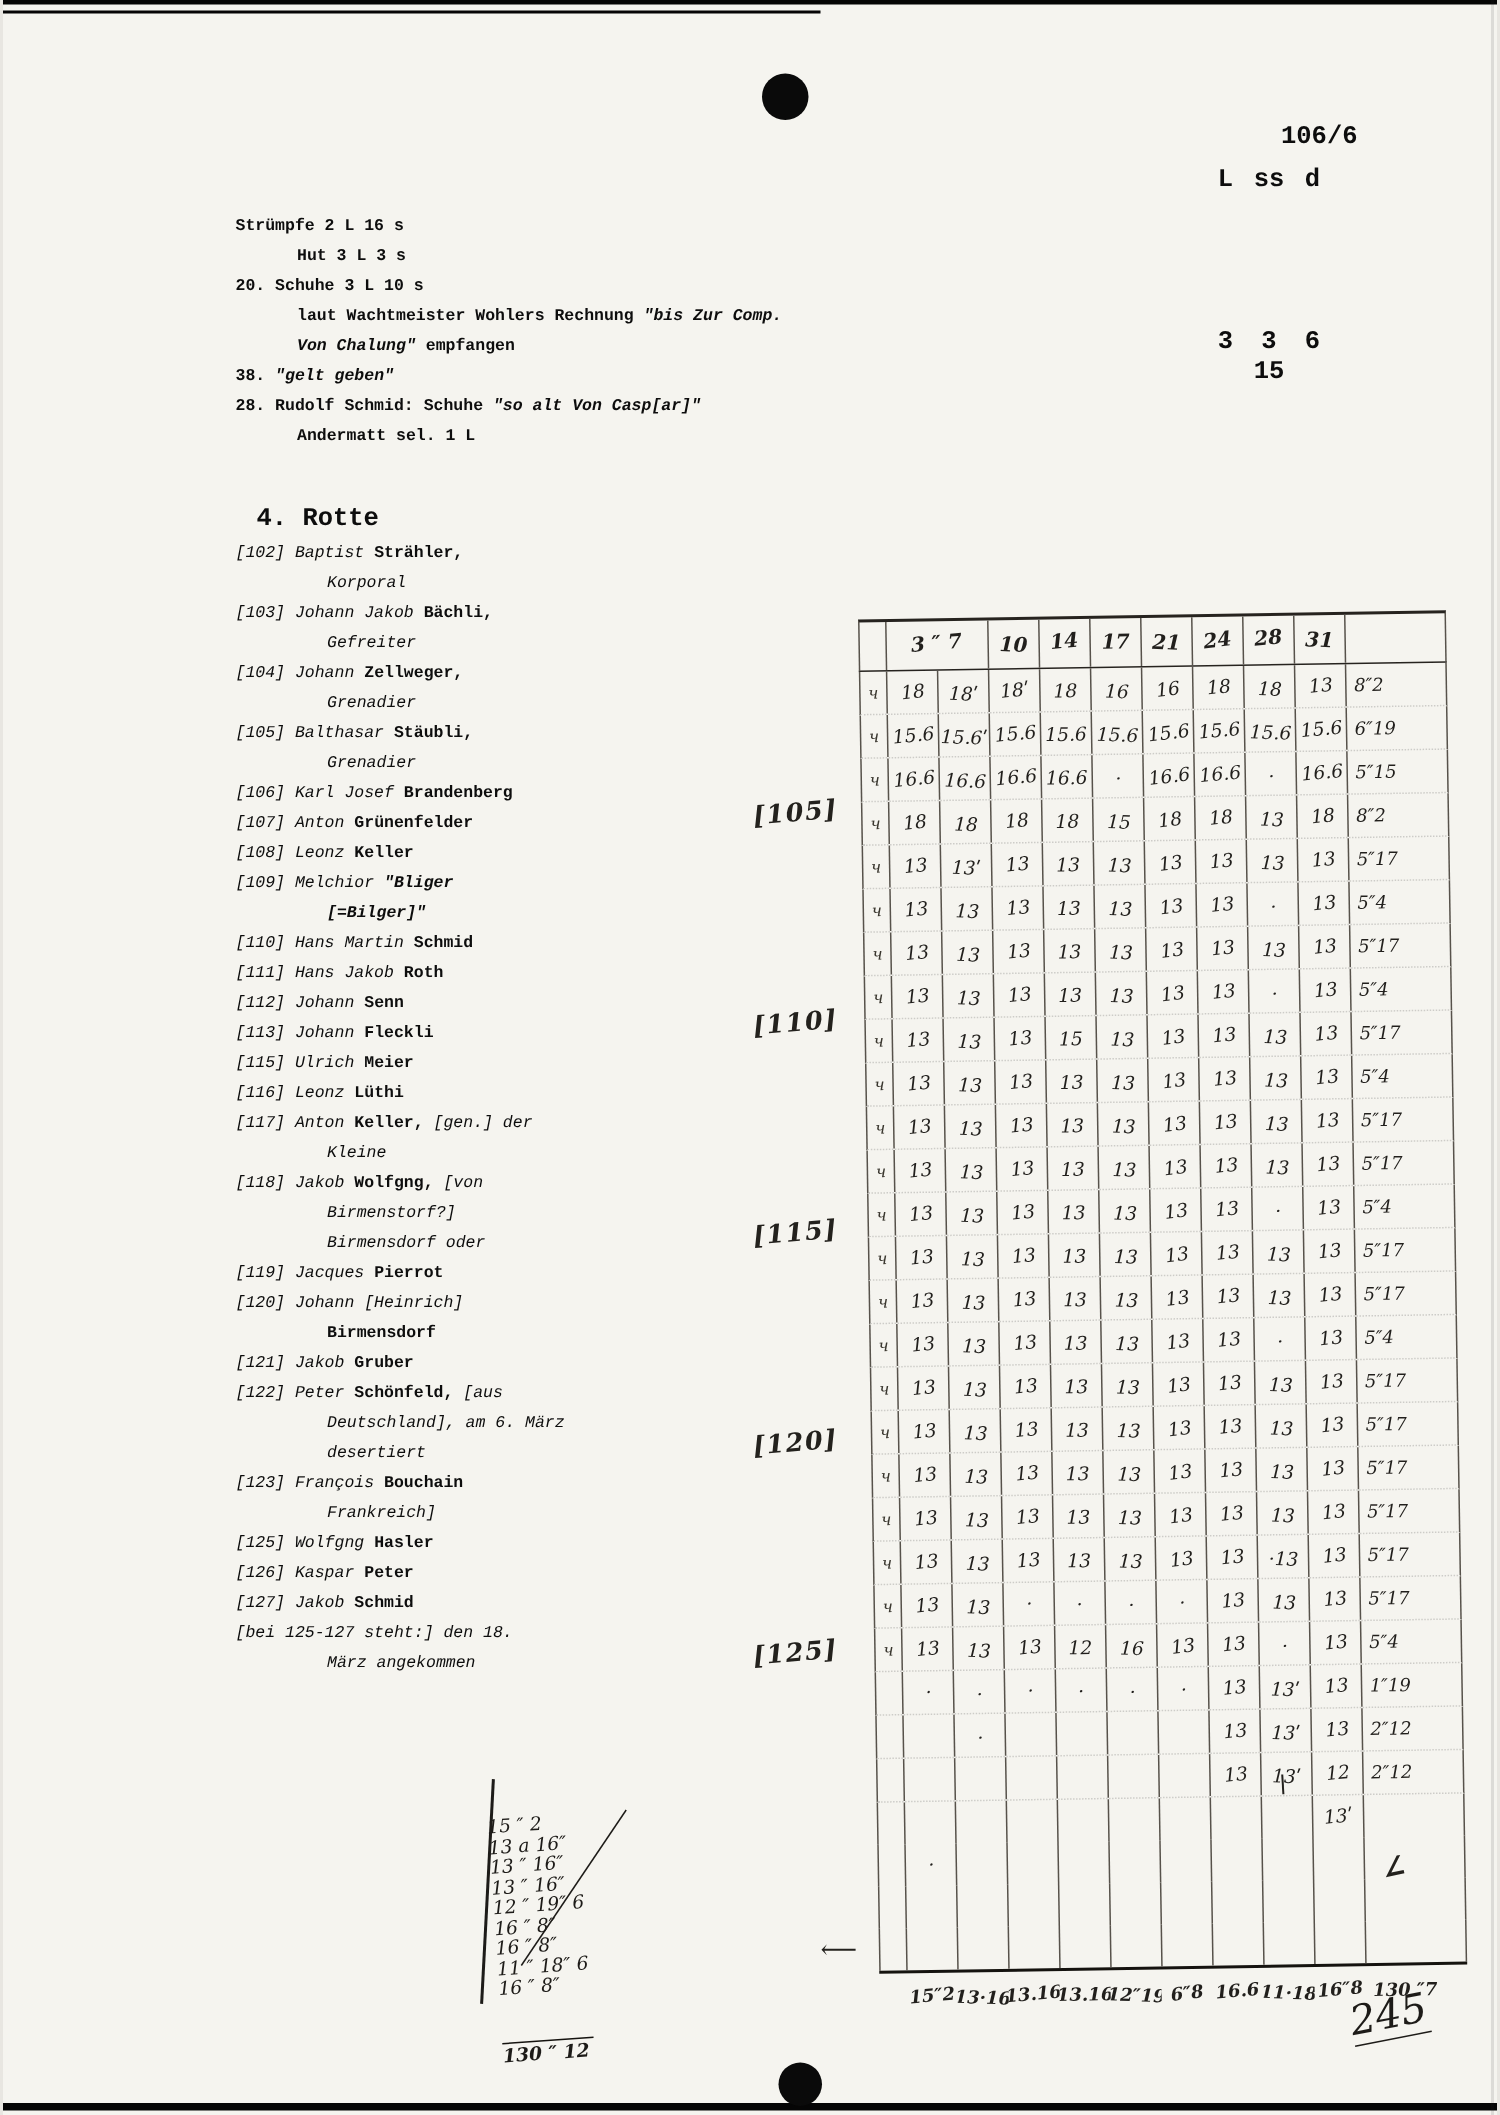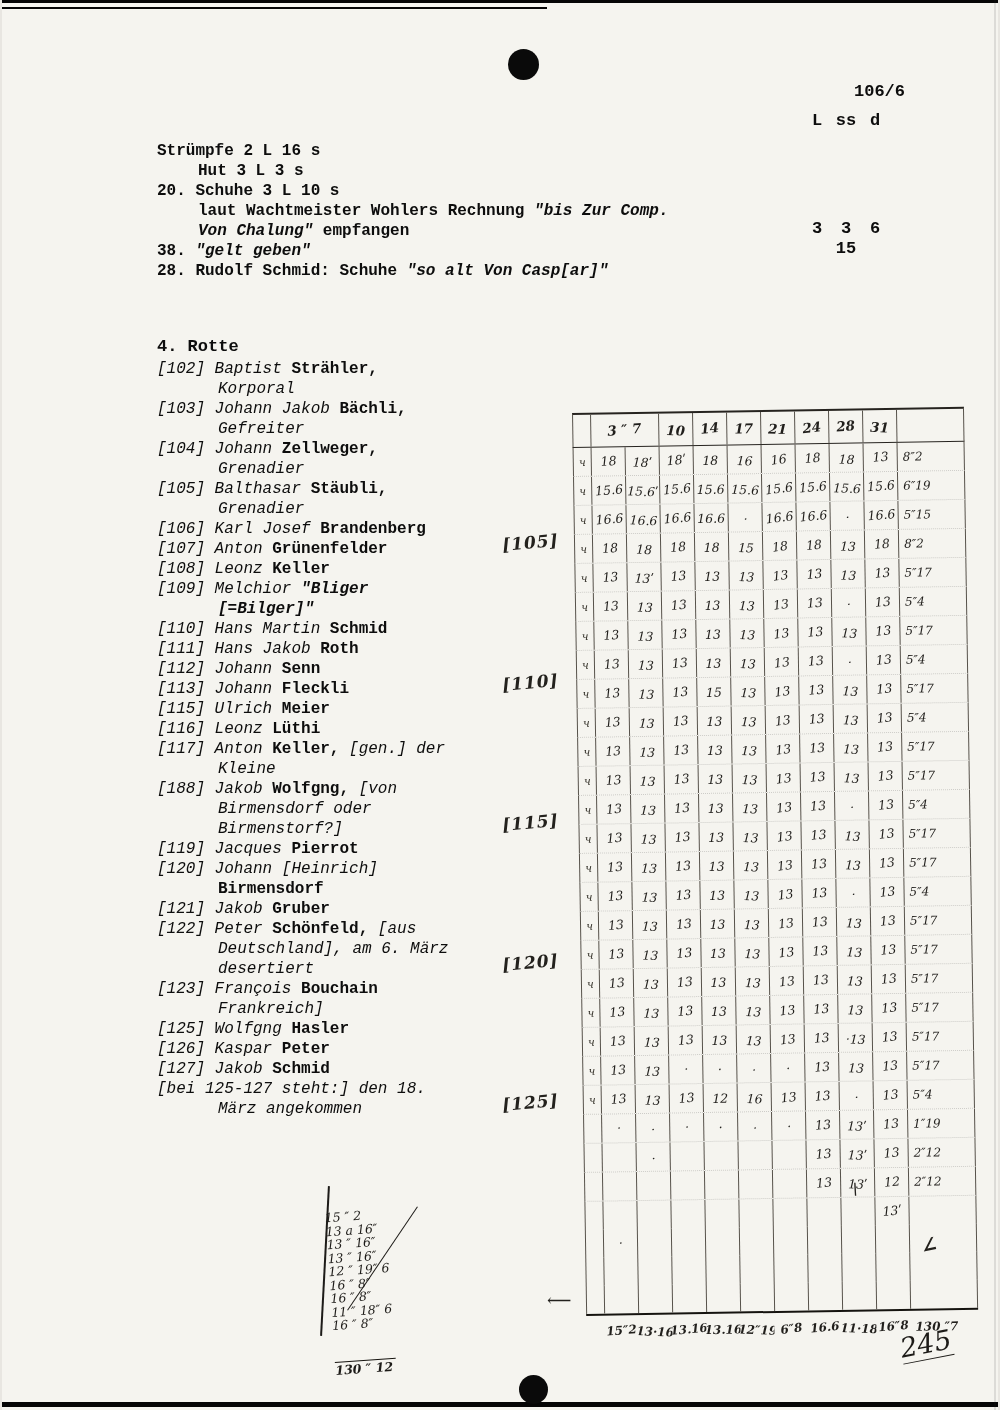--- a/index.html
+++ b/index.html
@@ -12,37 +12,37 @@
   
   .rule-top{position:absolute;top:0;left:0;width:100%;height:3px;background:#050505;}
   .rule-top2{position:absolute;top:7px;left:0;width:545px;height:2px;background:#050505;}
   .rule-bottom{position:absolute;top:1402px;left:0;width:100%;height:5px;background:#050505;}
   .edge-right{position:absolute;top:0;right:2px;width:2px;height:100%;background:rgba(40,40,40,.12);}
   .hole{position:absolute;border-radius:50%;background:#0a0a0a;}
   .hole-top{left:506px;top:49px;width:31px;height:31px;}
   .hole-bottom{left:517px;top:1375px;width:29px;height:29px;}
 
   
-  .tw{font-size:16px;line-height:20px;font-weight:bold;}
+  .tw{font-size:11px;line-height:20px;font-weight:bold;}
   .tw-line{white-space:pre;height:20px;}
   .seg-n{font-weight:normal;font-style:italic;}
   .seg-b{font-weight:bold;}
   .seg-bi{font-style:italic;font-weight:bold;}
 
   .page-number{position:absolute;left:852px;top:82px;font-size:17px;font-weight:bold;}
   .amt-row{position:absolute;display:grid;grid-template-columns:26px 28px 26px;column-gap:2px;
            text-align:center;font-size:17px;font-weight:bold;white-space:pre;}
   .amt-head{left:802px;top:111px;}
   .amt-r1{left:802px;top:219px;}
   .amt-r2{left:802px;top:239px;}
 
   #expense-block{position:absolute;left:155px;top:141px;}
   #expense-block .ind1{padding-left:41px;}
 
-  .rotte-title{position:absolute;left:155px;top:337px;font-size:17px;font-weight:bold;}
+  .rotte-title{position:absolute;left:169px;top:337px;font-size:17px;font-weight:bold;}
   #roster-block{position:absolute;left:155px;top:359px;}
   #roster-block .tw-line{font-weight:normal;}
   #roster-block .ind1{padding-left:61px;}
 
   
   #ledger{position:absolute;left:570px;top:413px;width:392px;
           transform:rotate(-0.9deg);transform-origin:left top;}
   .lrow{display:grid;grid-template-columns:18px repeat(9,34px) 68px;height:28px;
         align-items:center;border-left:1px solid #57524b;border-right:1px solid #57524b;
         border-bottom:1px dotted rgba(0,0,0,.16);}
@@ -119,20 +119,21 @@
   </div>
 
   <div id="expense-block" class="tw">
       <div class="tw-line"><span class="seg-b">Strümpfe 2 L 16 s</span></div>
       <div class="tw-line ind1"><span class="seg-b">Hut 3 L 3 s</span></div>
       <div class="tw-line"><span class="seg-b">20. Schuhe 3 L 10 s</span></div>
       <div class="tw-line ind1"><span class="seg-b">laut Wachtmeister Wohlers Rechnung </span><span class="seg-bi">"bis Zur Comp.</span></div>
       <div class="tw-line ind1"><span class="seg-bi">Von Chalung"</span><span class="seg-b"> empfangen</span></div>
       <div class="tw-line"><span class="seg-b">38. </span><span class="seg-bi">"gelt geben"</span></div>
       <div class="tw-line"><span class="seg-b">28. Rudolf Schmid: Schuhe </span><span class="seg-bi">"so alt Von Casp[ar]"</span></div>
+      <div class="tw-line ind1"><span class="seg-b">Andermatt sel. 1 L</span></div>
     </div>
 
   <div class="rotte-title">4. Rotte</div>
 
   <div id="roster-block" class="tw">
       <div class="tw-line"><span class="seg-n">[102] Baptist </span><span class="seg-b">Strähler,</span></div>
       <div class="tw-line ind1"><span class="seg-n">Korporal</span></div>
       <div class="tw-line"><span class="seg-n">[103] Johann Jakob </span><span class="seg-b">Bächli,</span></div>
       <div class="tw-line ind1"><span class="seg-n">Gefreiter</span></div>
       <div class="tw-line"><span class="seg-n">[104] Johann </span><span class="seg-b">Zellweger,</span></div>
@@ -145,23 +146,23 @@
       <div class="tw-line"><span class="seg-n">[109] Melchior </span><span class="seg-bi">"Bliger</span></div>
       <div class="tw-line ind1"><span class="seg-bi">[=Bilger]"</span></div>
       <div class="tw-line"><span class="seg-n">[110] Hans Martin </span><span class="seg-b">Schmid</span></div>
       <div class="tw-line"><span class="seg-n">[111] Hans Jakob </span><span class="seg-b">Roth</span></div>
       <div class="tw-line"><span class="seg-n">[112] Johann </span><span class="seg-b">Senn</span></div>
       <div class="tw-line"><span class="seg-n">[113] Johann </span><span class="seg-b">Fleckli</span></div>
       <div class="tw-line"><span class="seg-n">[115] Ulrich </span><span class="seg-b">Meier</span></div>
       <div class="tw-line"><span class="seg-n">[116] Leonz </span><span class="seg-b">Lüthi</span></div>
       <div class="tw-line"><span class="seg-n">[117] Anton </span><span class="seg-b">Keller,</span><span class="seg-n"> [gen.] der</span></div>
       <div class="tw-line ind1"><span class="seg-n">Kleine</span></div>
-      <div class="tw-line"><span class="seg-n">[188] Jakob </span><span class="seg-b">Wolfgng,</span><span class="seg-n"> [von</span></div>
+      <div class="tw-line"><span class="seg-n">[118] Jakob </span><span class="seg-b">Wolfgng,</span><span class="seg-n"> [von</span></div>
+      <div class="tw-line ind1"><span class="seg-n">Birmenstorf?]</span></div>
       <div class="tw-line ind1"><span class="seg-n">Birmensdorf oder</span></div>
-      <div class="tw-line ind1"><span class="seg-n">Birmenstorf?]</span></div>
       <div class="tw-line"><span class="seg-n">[119] Jacques </span><span class="seg-b">Pierrot</span></div>
       <div class="tw-line"><span class="seg-n">[120] Johann [Heinrich]</span></div>
       <div class="tw-line ind1"><span class="seg-b">Birmensdorf</span></div>
       <div class="tw-line"><span class="seg-n">[121] Jakob </span><span class="seg-b">Gruber</span></div>
       <div class="tw-line"><span class="seg-n">[122] Peter </span><span class="seg-b">Schönfeld,</span><span class="seg-n"> [aus</span></div>
       <div class="tw-line ind1"><span class="seg-n">Deutschland], am 6. März</span></div>
       <div class="tw-line ind1"><span class="seg-n">desertiert</span></div>
       <div class="tw-line"><span class="seg-n">[123] François </span><span class="seg-b">Bouchain</span></div>
       <div class="tw-line ind1"><span class="seg-n">Frankreich]</span></div>
       <div class="tw-line"><span class="seg-n">[125] Wolfgng </span><span class="seg-b">Hasler</span></div>

